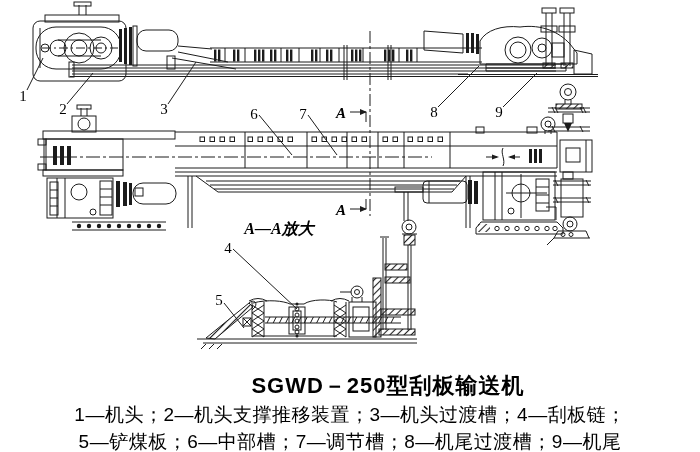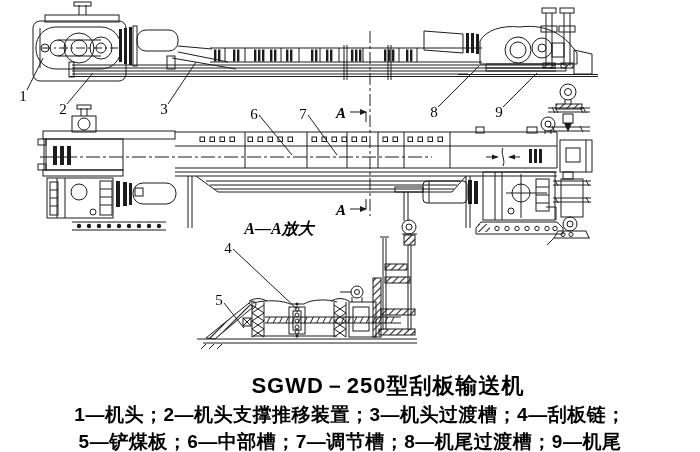--- a/index.html
+++ b/index.html
@@ -1,21 +1,21 @@
 <!DOCTYPE html>
 <html><head>
 <meta charset="utf-8">
 <style>
   html,body{margin:0;padding:0;background:#fff}
   .stage{position:relative;width:700px;height:452px;background:#fff;overflow:hidden;
          font-family:"Liberation Sans",sans-serif;color:#000}
   .stage svg{position:absolute;top:0;left:0}
   .fig-title{position:absolute;top:371px;left:38px;width:700px;text-align:center;
              font-size:22px;font-weight:bold;letter-spacing:1px;white-space:nowrap}
-  .lg{position:absolute;left:0;width:700px;text-align:center;font-weight:bold;
+  .lg{position:absolute;left:0;width:700px;text-align:center;font-weight:normal;
       font-size:19px;letter-spacing:.5px;white-space:nowrap}
   .lg1{top:402px}
   .lg2{top:429px}
   svg .st{stroke:#1c1c1c;stroke-width:1;fill:none}
   svg .fl{fill:#1c1c1c;stroke:none}
   svg text{stroke:none;fill:#000}
   svg .num{font-family:"Liberation Serif",serif;font-size:15px}
   svg .sec{font-family:"Liberation Serif",serif;font-style:italic;font-weight:bold;font-size:15px}
 </style>
 </head>

